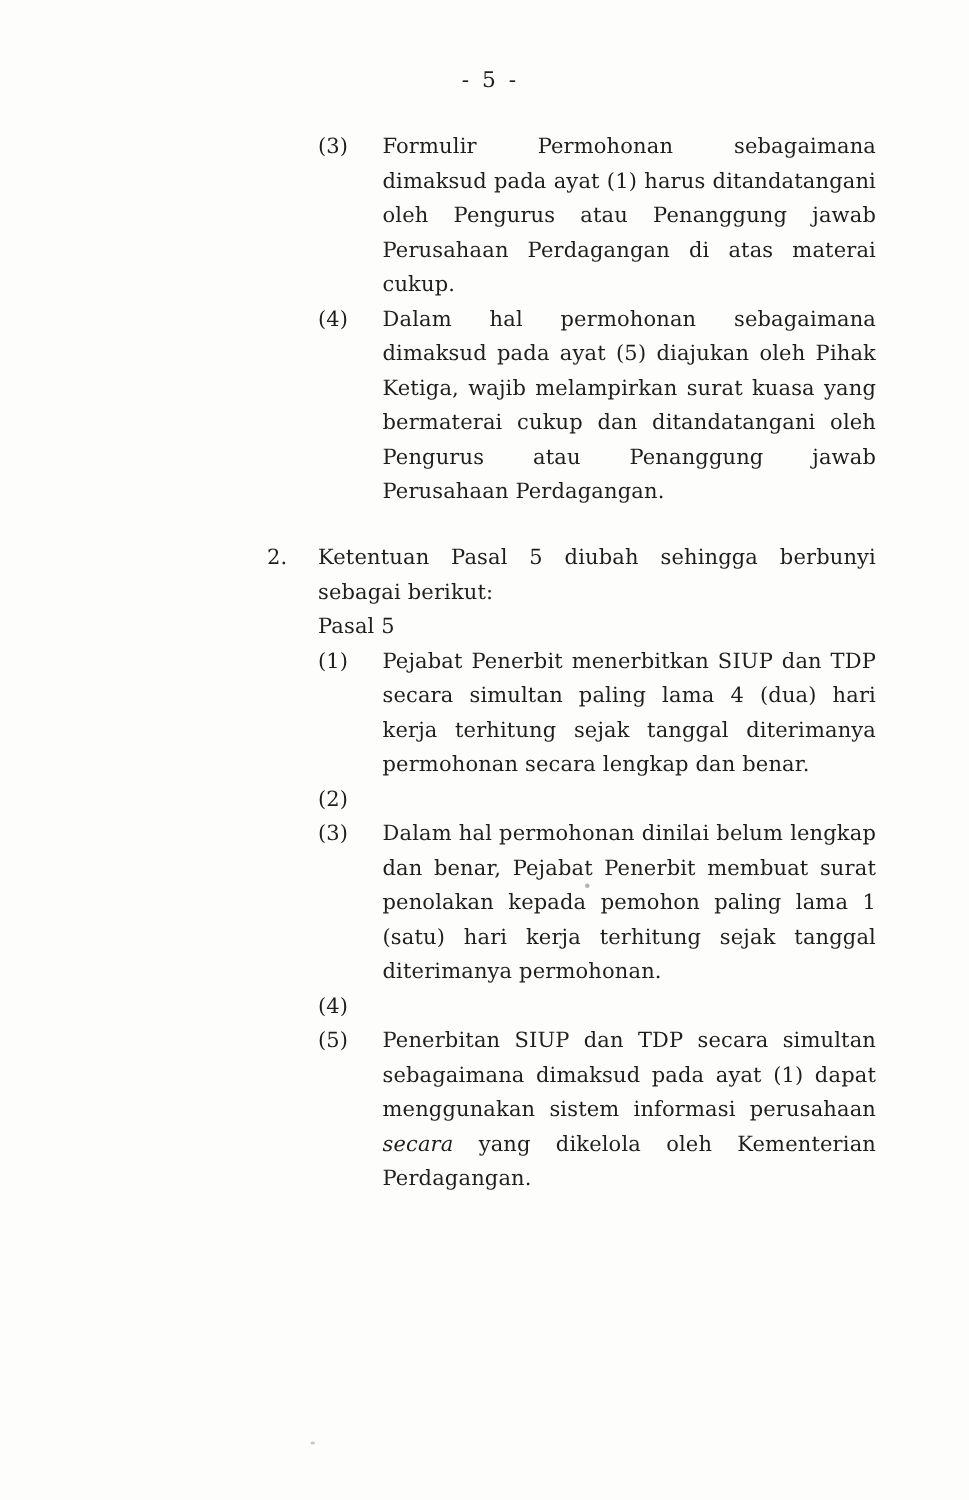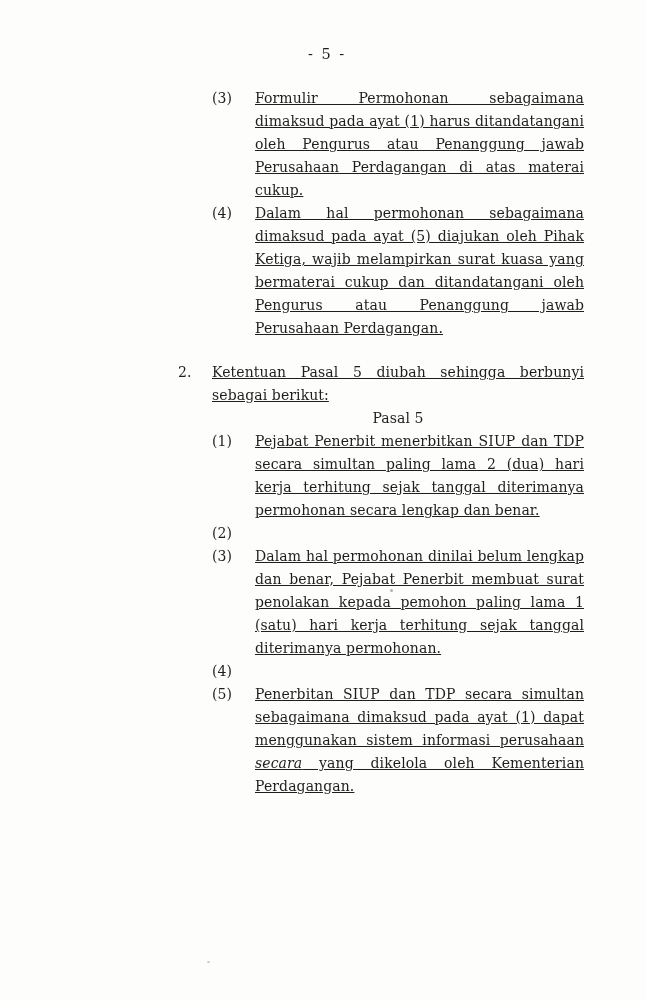--- a/index.html
+++ b/index.html
@@ -38,27 +38,26 @@
   .top-row { margin-left: 34px; }
   .marker {
     flex: 0 0 43px;
     white-space: nowrap;
   }
   .section-marker { flex: 0 0 34px; }
   .text {
     flex: 1 1 auto;
     margin: 0;
     text-align: justify;
-    text-decoration: underline;
   }
   .section { margin-top: 21px; }
   .section-body { flex: 1 1 auto; }
   .heading {
     margin: 0;
-    text-align: center;
+    text-align: left;
   }
   .text i { font-style: italic; }
   .speck {
     position: absolute;
     background: #9a9a96;
     border-radius: 50%;
   }
   .speck-mid { left: 390px; top: 589px; width: 3px; height: 3px; opacity: 0.75; }
   .speck-bottom { left: 207px; top: 961px; width: 3px; height: 2px; opacity: 0.55; }
 </style>
@@ -85,21 +84,21 @@
       <div class="row">
         <span class="marker section-marker">2.</span>
 
         <div class="section-body">
           <p class="text">Ketentuan Pasal 5 diubah sehingga berbunyi sebagai berikut:</p>
 
           <p class="heading">Pasal 5</p>
 
           <div class="row">
             <span class="marker">(1)</span>
-            <p class="text">Pejabat Penerbit menerbitkan SIUP dan TDP secara simultan paling lama 2 (dua) hari kerja terhitung sejak tanggal diterimanya permohonan secara lengkap dan benar.</p>
+            <p class="text">Pejabat Penerbit menerbitkan SIUP dan TDP secara simultan paling lama 4 (dua) hari kerja terhitung sejak tanggal diterimanya permohonan secara lengkap dan benar.</p>
           </div>
 
           <div class="row">
             <span class="marker">(2)</span>
           </div>
 
           <div class="row">
             <span class="marker">(3)</span>
             <p class="text">Dalam hal permohonan dinilai belum lengkap dan benar, Pejabat Penerbit membuat surat penolakan kepada pemohon paling lama 1 (satu) hari kerja terhitung sejak tanggal diterimanya permohonan.</p>
           </div>

